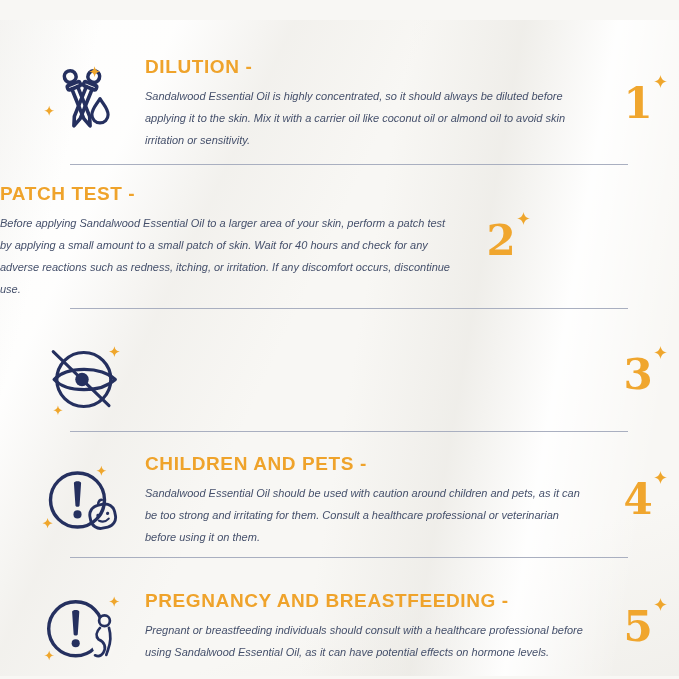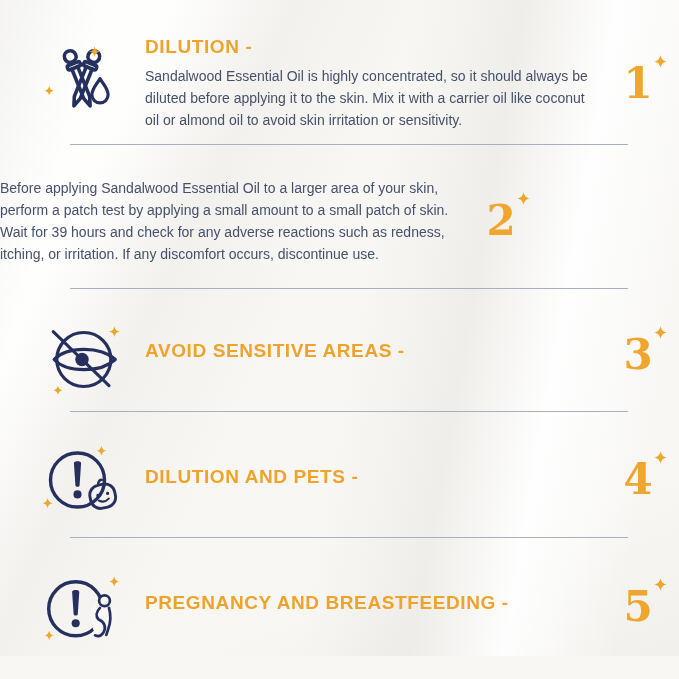--- a/index.html
+++ b/index.html
@@ -9,20 +9,21 @@
     background:#f8f7f4;
   }
   .page{
     position:relative;width:679px;height:656px;
     background-color:#f8f7f4;
     background-image:
       linear-gradient(105deg, rgba(222,220,214,0.30) 0%, rgba(255,255,255,0) 12%),
       linear-gradient(115deg, rgba(255,255,255,0.85) 18%, rgba(231,229,224,0.35) 30%, rgba(255,255,255,0) 44%),
       linear-gradient(100deg, rgba(255,255,255,0) 52%, rgba(226,224,218,0.40) 66%, rgba(255,255,255,0.9) 78%, rgba(255,255,255,0) 92%),
       linear-gradient(160deg, rgba(255,255,255,0) 80%, rgba(228,226,220,0.35) 100%);
+    margin-top: 20px;
   }
   section.row{
     position:relative;
     display:flex;flex-direction:row;align-items:center;
     box-sizing:border-box;
   }
   section.row:not(.last)::after{
     content:"";position:absolute;left:70px;right:51px;bottom:0;height:1px;
     background:#a9afc0;
   }
@@ -37,21 +38,21 @@
   }
   .icon-col svg{display:block;}
   .content-col{flex:1;max-width:452px;padding-right:8px;}
   .sec-title{
     margin:0 0 7px 0;
     font-size:19px;font-weight:700;letter-spacing:0.6px;
     color:#efa32b;
   }
   .sec-body{
     margin:0;
-    font-size:14px;line-height:22px;color:#45506b;
+    font-size:11px;line-height:22px;color:#45506b;font-style:italic;
   }
   .num-col{
     width:82px;min-width:82px;display:flex;justify-content:center;align-items:center;
   }
   .big-num{
     position:relative;
     font-family:"DejaVu Serif", serif;font-weight:700;
     font-size:42px;line-height:1;color:#f0a62e;
   }
   .num-spark{position:absolute;top:-8px;right:-14px;}
@@ -102,21 +103,22 @@
         <span>1</span>
         <svg class="num-spark" width="13" height="13" viewBox="0 0 24 24">
             <use href="#spark4" class="spark"></use>
           </svg>
       </div>
     </div>
   </section>
 
   <section class="row s2">
     <div class="content-col">
-      <p class="sec-body">Before applying Sandalwood Essential Oil to a larger area of your skin, perform a patch test by applying a small amount to a small patch of skin. Wait for 39 hours and check for any adverse reactions such as redness, itching, or irritation. If any discomfort occurs, discontinue use.</p>
+      <h2 class="sec-title">PATCH TEST -</h2>
+      <p class="sec-body">Before applying Sandalwood Essential Oil to a larger area of your skin, perform a patch test by applying a small amount to a small patch of skin. Wait for 40 hours and check for any adverse reactions such as redness, itching, or irritation. If any discomfort occurs, discontinue use.</p>
     </div>
     <div class="num-col">
       <div class="big-num">
         <span>2</span>
         <svg class="num-spark" width="13" height="13" viewBox="0 0 24 24">
             <use href="#spark4" class="spark"></use>
           </svg>
       </div>
     </div>
   </section>
@@ -126,21 +128,20 @@
       <svg width="90" height="90" viewBox="0 0 100 100">
         <circle class="stroke" stroke-width="3.6" cx="52" cy="55" r="30"></circle>
         <path class="stroke" stroke-width="3.6" d="M19,55 C33,40 71,40 87,55 C71,70 33,70 19,55 Z"></path>
         <circle class="fillnavy" cx="50" cy="55" r="7.5"></circle>
         <path class="stroke" stroke-width="3.4" d="M18,24 L80,84"></path>
         <use href="#spark4" class="spark" transform="translate(80,18) scale(0.50)"></use>
         <use href="#spark4" class="spark" transform="translate(18,84) scale(0.44)"></use>
       </svg>
     </div>
     <div class="content-col">
-      <h2 class="sec-title">AVOID SENSITIVE AREAS -</h2>
     </div>
     <div class="num-col">
       <div class="big-num">
         <span>3</span>
         <svg class="num-spark" width="13" height="13" viewBox="0 0 24 24">
             <use href="#spark4" class="spark"></use>
           </svg>
       </div>
     </div>
   </section>
@@ -156,21 +157,22 @@
           <path class="stroke" stroke-width="2.6" d="M71,53 q2,-4 5,-3"></path>
           <circle class="fillnavy" cx="68" cy="66" r="1.8"></circle>
           <circle class="fillnavy" cx="79" cy="66" r="1.8"></circle>
           <path class="stroke" stroke-width="2.4" d="M68,72 Q73.5,76 79,72"></path>
         </g>
         <use href="#spark4" class="spark" transform="translate(66,12) scale(0.46)"></use>
         <use href="#spark4" class="spark" transform="translate(6,70) scale(0.48)"></use>
       </svg>
     </div>
     <div class="content-col">
-      <h2 class="sec-title">DILUTION AND PETS -</h2>
+      <h2 class="sec-title">CHILDREN AND PETS -</h2>
+      <p class="sec-body">Sandalwood Essential Oil should be used with caution around children and pets, as it can be too strong and irritating for them. Consult a healthcare professional or veterinarian before using it on them.</p>
     </div>
     <div class="num-col">
       <div class="big-num">
         <span>4</span>
         <svg class="num-spark" width="13" height="13" viewBox="0 0 24 24">
             <use href="#spark4" class="spark"></use>
           </svg>
       </div>
     </div>
   </section>
@@ -184,20 +186,21 @@
         <ellipse cx="74" cy="62" rx="14" ry="23" fill="#f8f7f4"></ellipse>
         <circle class="stroke" stroke-width="3" cx="75" cy="43" r="6"></circle>
         <path class="stroke" stroke-width="3" d="M70,51 C65.5,55.5 65,60.5 68.5,64 C75,66.5 77.5,72.5 73.5,79 C71.5,82 68,83 64.5,81.5"></path>
         <path class="stroke" stroke-width="3" d="M80,51 C82,58 82,67 79,75 L77,81"></path>
         <use href="#spark4" class="spark" transform="translate(80,16) scale(0.48)"></use>
         <use href="#spark4" class="spark" transform="translate(8,76) scale(0.46)"></use>
       </svg>
     </div>
     <div class="content-col">
       <h2 class="sec-title">PREGNANCY AND BREASTFEEDING -</h2>
+      <p class="sec-body">Pregnant or breastfeeding individuals should consult with a healthcare professional before using Sandalwood Essential Oil, as it can have potential effects on hormone levels.</p>
     </div>
     <div class="num-col">
       <div class="big-num">
         <span>5</span>
         <svg class="num-spark" width="13" height="13" viewBox="0 0 24 24">
             <use href="#spark4" class="spark"></use>
           </svg>
       </div>
     </div>
   </section>

